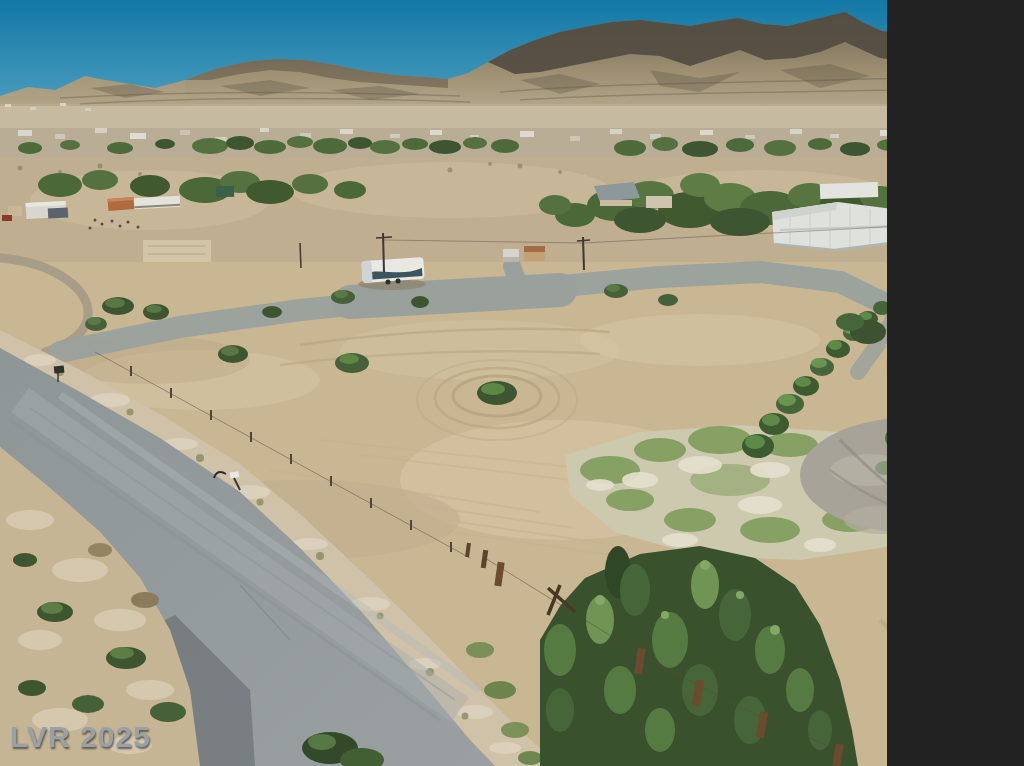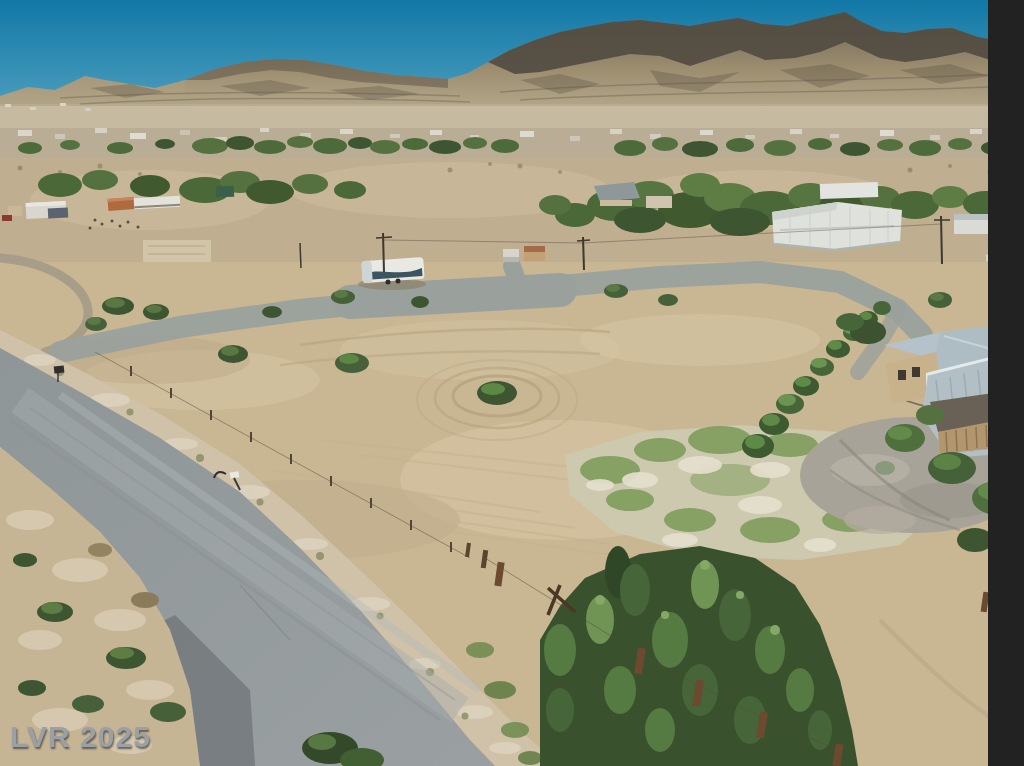--- a/index.html
+++ b/index.html
@@ -1,17 +1,17 @@
 <!DOCTYPE html>
 <html style="--sky-top: #1278a6; --sky-horizon: #5aa7c3; --mountain-top: #6e6658; --mountain-base: #bdb195; --mountain-rock-dark: #514a40; --valley: #c2b698; --town-ground: #b3a88c; --tree-dark: #3d5531; --tree-mid: #55713f; --tree-light: #6f9254; --sand: #c9b693; --sand-light: #d7c7a6; --track: #b7a37c; --pad-gray: #9aa19c; --road: #9aa0a2; --road-dark: #747b7d; --gravel: #cfc2a8; --gravel-light: #ded5c2; --grass: #7b9a58; --grass-ground: #ccc9ae; --rv-white: #e9e8e3; --rv-graphic: #3b5560; --container-rust: #b06a3f; --building-white: #e0e1dc; --warehouse-roof: #dfe1dd; --roof-gray: #aebcc3; --corrugated: #b2c0c6; --wall-tan: #c8b28b; --shed-roof: #6a6156; --shed-wall: #b2976e; --post-brown: #6b4a30; --gravel-yard: #a8a399; --watermark: #9aa0a4;"><head>
 <meta charset="utf-8">
 <style>
   html,body{margin:0;padding:0;background:#222;}
   .photo{
-    position:relative;width:988px;height:766px;overflow:hidden;
+    position:relative;width:887px;height:766px;overflow:hidden;
     background:var(--sand,#c9b693);
     font-family:"Liberation Sans",sans-serif;
   }
   .photo svg{display:block;width:1024px;height:766px;}
   .watermark{
     position:absolute;left:10px;bottom:12px;
     font-family:"Liberation Sans",sans-serif;
     font-size:30px;font-weight:700;letter-spacing:1px;
     color:var(--watermark,#9aa0a4);
     text-shadow:1px 2px 2px rgba(25,30,35,.6);

